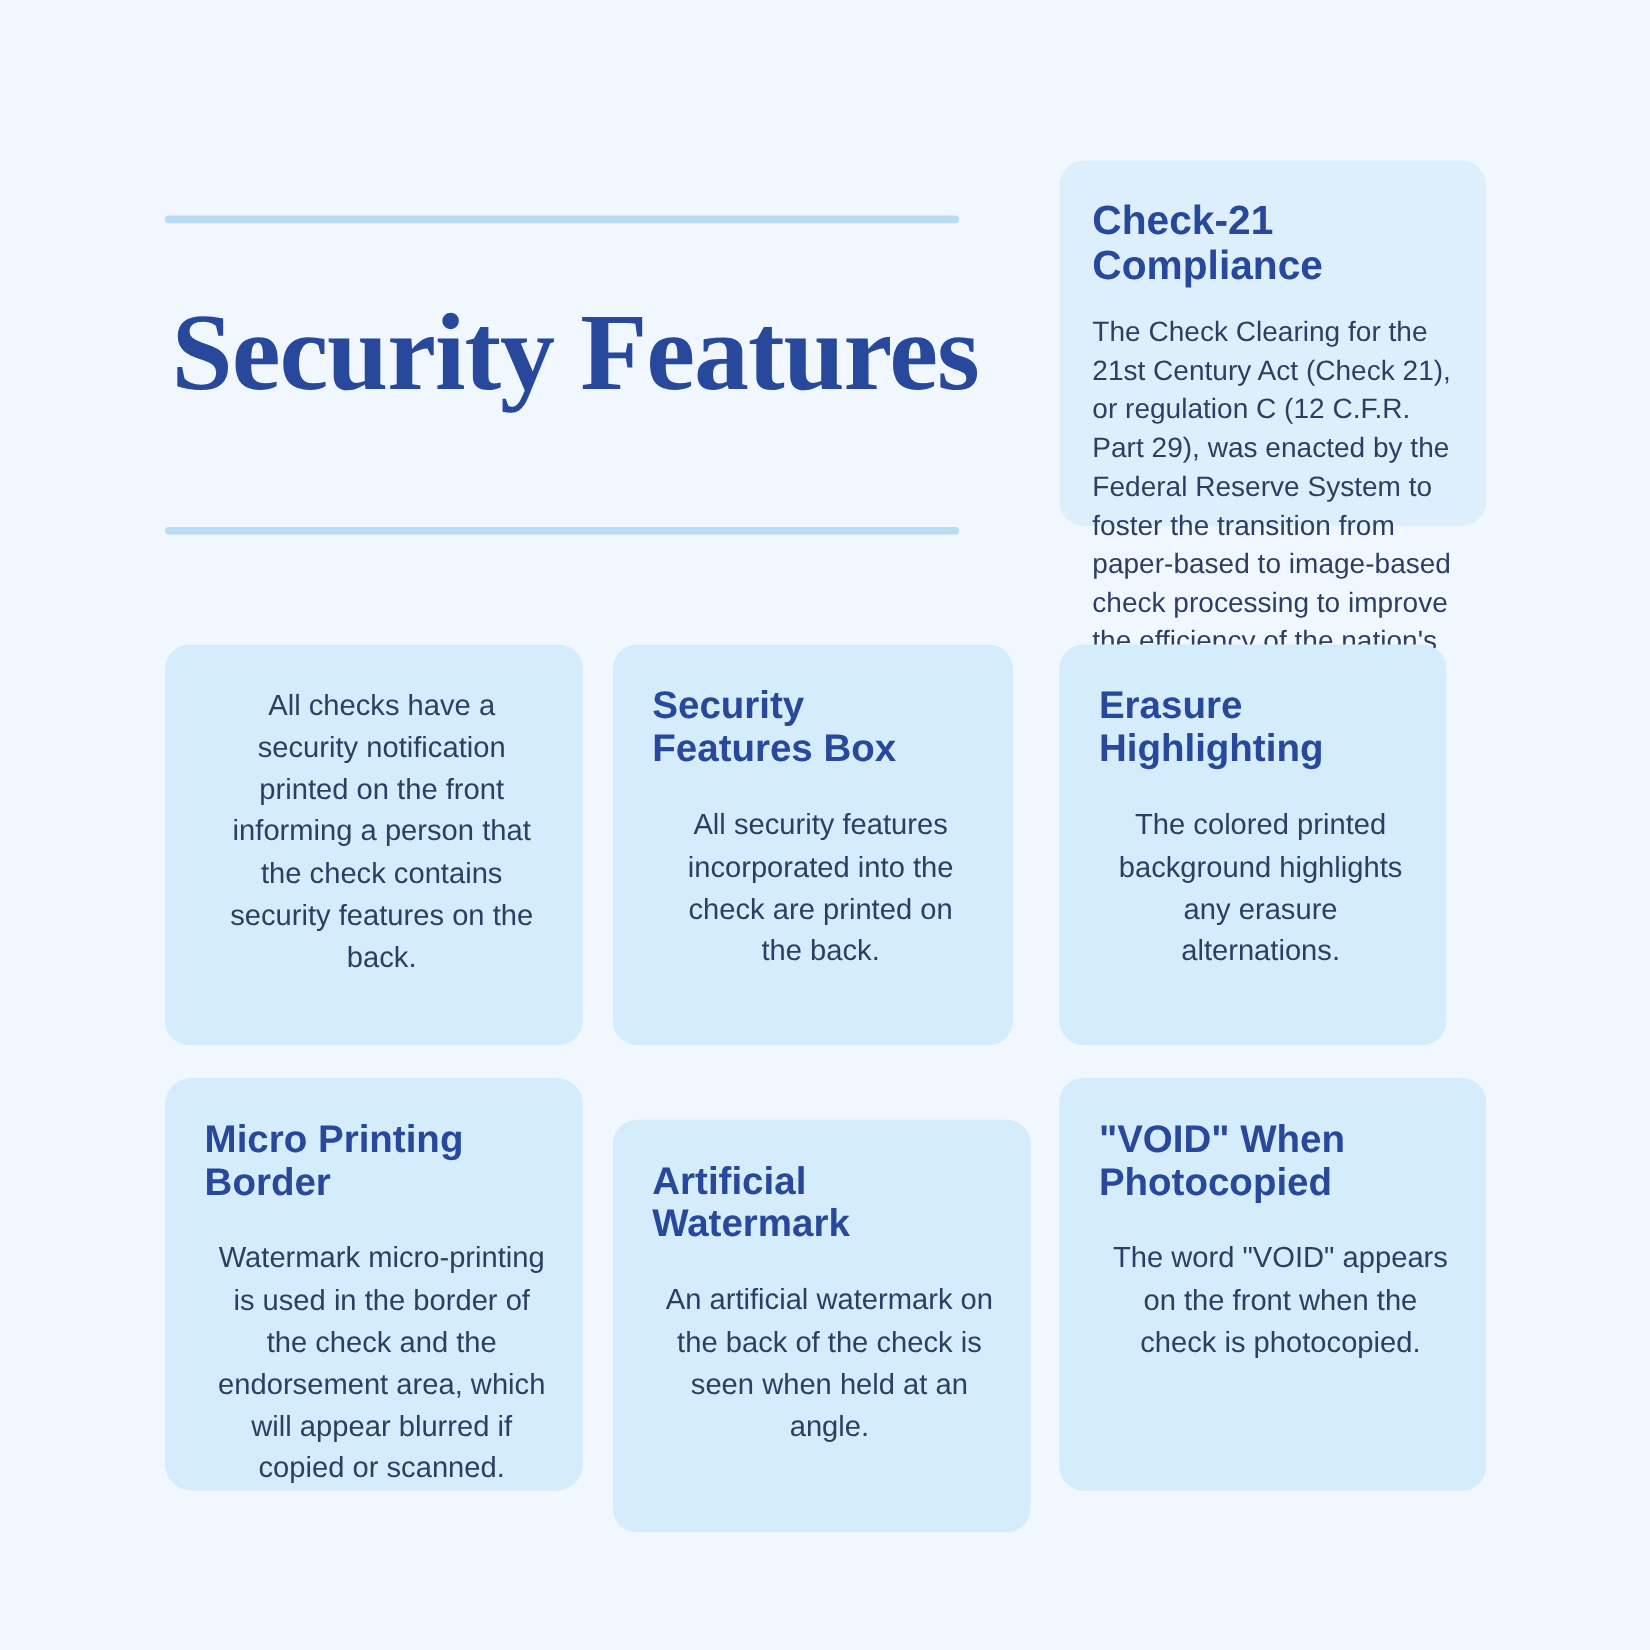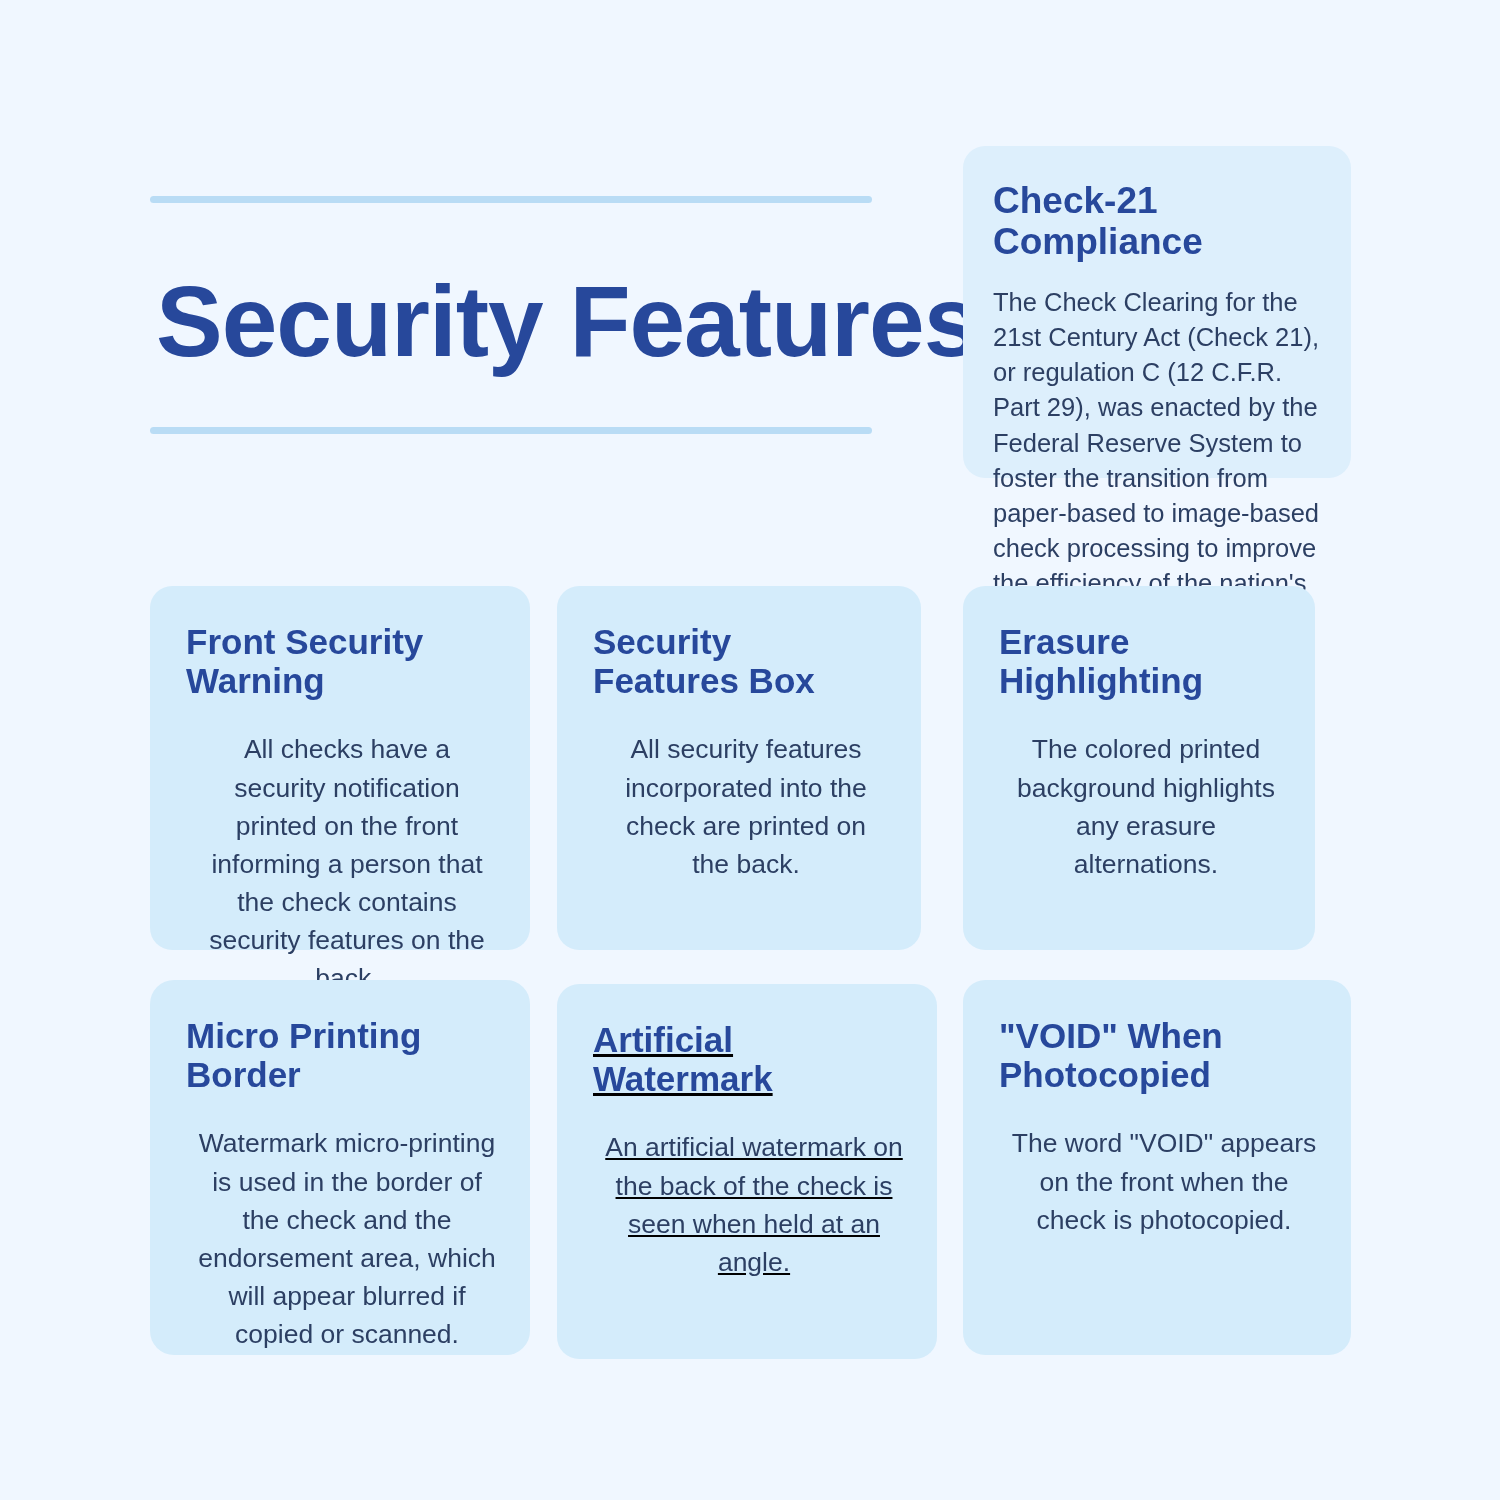--- a/index.html
+++ b/index.html
@@ -30,27 +30,27 @@
   .rule {
     height: 7px;
     background: #b9dcf5;
     border-radius: 4px;
     width: 100%;
   }
   .rule.bottom {
     margin-top: 0;
   }
   .title-text {
-    font-family: Liberation Sans, sans-serif;
+    font-family: Liberation Serif, serif;
     font-weight: bold;
     font-size: 100px;
     line-height: 1.0;
     color: #27489b;
     letter-spacing: -1px;
-    padding: 68px 0 56px 6px;
+    padding: 68px 0 108px 6px;
     white-space: nowrap;
   }
 
   
   .card {
     position: absolute;
     background: #d4ecfb;
     border-radius: 22px;
     box-sizing: border-box;
     padding: 36px 34px 30px 26px;
@@ -113,24 +113,23 @@
   
   #card-micro-printing {
     left: 150px;
     top: 980px;
     width: 380px;
     height: 375px;
     border-radius: 24px;
   }
   #card-watermark {
     left: 557px;
-    top: 984px;
+    top: 1018px;
     width: 380px;
     height: 375px;
-    text-decoration: underline;
   }
   #card-void {
     left: 963px;
     top: 980px;
     width: 388px;
     height: 375px;
   }
 
   .indent {
     padding-left: 22px;
@@ -151,22 +150,20 @@
     <div class="rule bottom"></div>
   </div>
 
   <div class="card pale" id="card-check21">
     <h2 class="card-title">Check-21
 Compliance</h2>
     <p class="card-body">The Check Clearing for the 21st Century Act (Check 21), or regulation C (12 C.F.R. Part 29), was enacted by the Federal Reserve System to foster the transition from paper-based to image-based check processing to improve the efficiency of the nation's payment system.</p>
   </div>
 
   <div class="card" id="card-front-security">
-    <h2 class="card-title indent-sm">Front Security
-Warning</h2>
     <p class="card-body indent">All checks have a security notification printed on the front informing a person that the check contains security features on the back.</p>
   </div>
 
   <div class="card" id="card-security-box">
     <h2 class="card-title indent-sm">Security
 Features Box</h2>
     <p class="card-body indent">All security features incorporated into the check are printed on the back.</p>
   </div>
 
   <div class="card" id="card-erasure">

